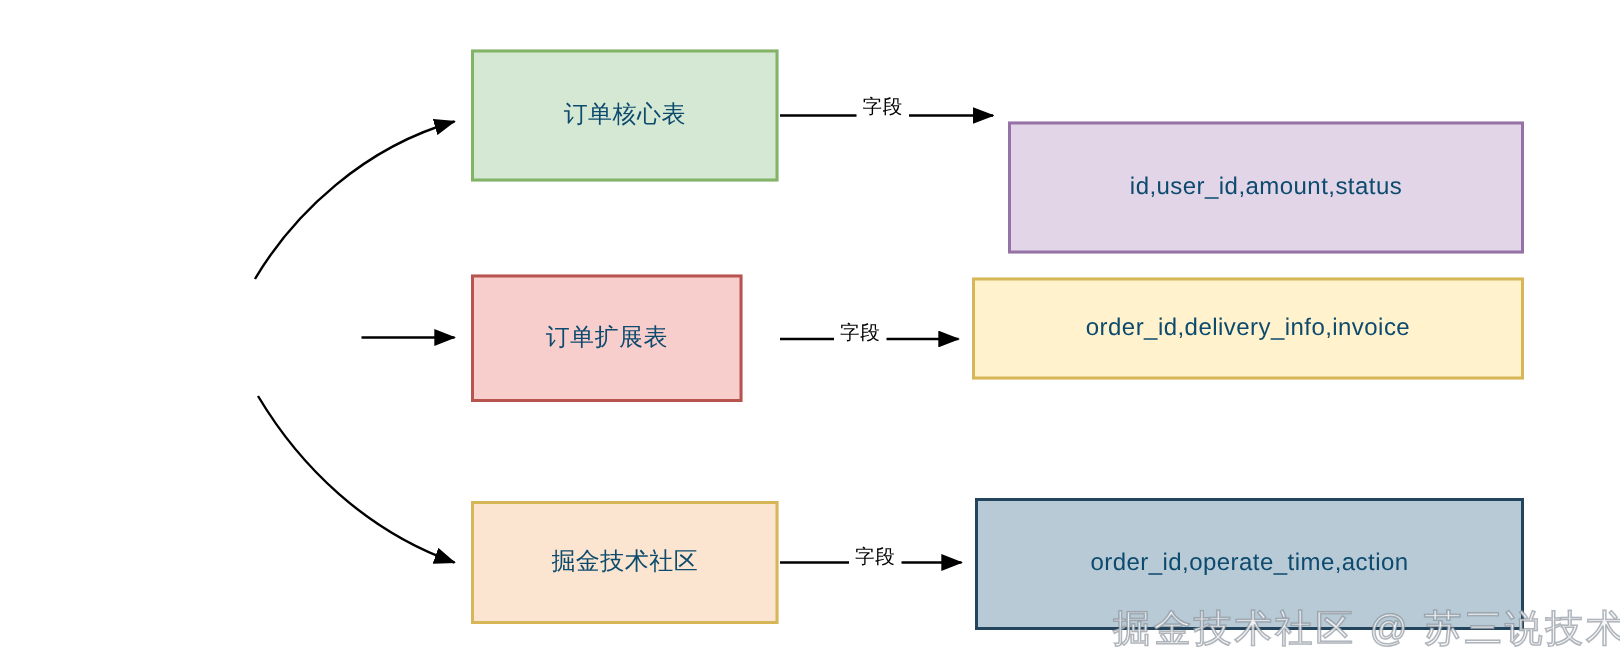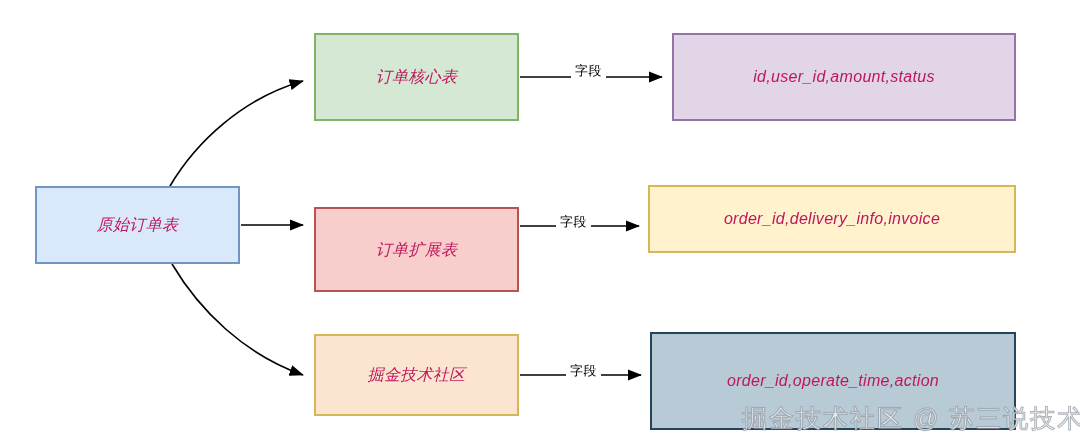--- a/index.html
+++ b/index.html
@@ -21,38 +21,37 @@
     position: absolute;
     box-sizing: border-box;
     display: flex;
     align-items: center;
     justify-content: center;
     text-align: right;
     border-style: solid;
     border-width: 2px;
     font-size: 16px;
     line-height: 1.2;
-    color: #be185d;
+    color: #0c4a6e;
     letter-spacing: 0.3px;
     z-index: 3;
-    font-style: italic;
   }
   .node-label {
     display: block;
     padding: 0 6px;
   }
 
   
   #node-source      { left: 35px;  top: 186px; width: 205px; height: 78px; }
   #node-core        { left: 314px; top: 33px;  width: 205px; height: 88px; }
-  #node-ext         { left: 314px; top: 183px; width: 205px; height: 85px; margin-top: 24px; }
+  #node-ext         { left: 314px; top: 183px; width: 181px; height: 85px; }
   #node-log         { left: 314px; top: 334px; width: 205px; height: 82px; }
   #node-core-fields { left: 672px; top: 33px;  width: 344px; height: 88px; }
   #node-ext-fields  { left: 648px; top: 185px; width: 368px; height: 68px; }
-  #node-log-fields  { left: 650px; top: 332px; width: 366px; height: 98px; }
+  #node-log-fields  { left: 650px; top: 332px; width: 366px; height: 88px; }
 
   
   #edges {
     position: absolute;
     left: 0;
     top: 0;
     width: 1080px;
     height: 445px;
     z-index: 2;
     pointer-events: none;
@@ -111,37 +110,34 @@
 
     <path class="edge-path" d="M 172 264 C 200 311, 244 354, 303 375" marker-end="url(#arrowhead)"></path>
 
     <path class="edge-path" d="M 520 77 L 662 77" marker-end="url(#arrowhead)"></path>
 
     <path class="edge-path" d="M 520 226 L 639 226" marker-end="url(#arrowhead)"></path>
 
     <path class="edge-path" d="M 520 375 L 641 375" marker-end="url(#arrowhead)"></path>
   </svg>
 
-  <div class="node" id="node-source" style="background:#dae8fc; border-color:#7295c4;">
-    <span class="node-label">原始订单表</span>
-  </div>
 
   <div class="node" id="node-core" style="background:#d5e8d4; border-color:#82b366;">
     <span class="node-label">订单核心表</span>
   </div>
 
   <div class="node" id="node-ext" style="background:#f8cecc; border-color:#b85450;">
     <span class="node-label">订单扩展表</span>
   </div>
 
   <div class="node" id="node-log" style="background:#fbe5d0; border-color:#d6b656;">
     <span class="node-label">掘金技术社区</span>
   </div>
 
-  <div class="node" id="node-core-fields" style="background:#e1d5e7; border-color:#9673a6;">
+  <div class="node" id="node-core-fields" style="background:#e1d5e7; border-color:#9673a6;margin-top:48px;">
     <span class="node-label">id,user_id,amount,status</span>
   </div>
 
   <div class="node" id="node-ext-fields" style="background:#fff2cc; border-color:#d6b656;">
     <span class="node-label">order_id,delivery_info,invoice</span>
   </div>
 
   <div class="node" id="node-log-fields" style="background:#b8cad6; border-color:#23445d;">
     <span class="node-label">order_id,operate_time,action</span>
   </div>

